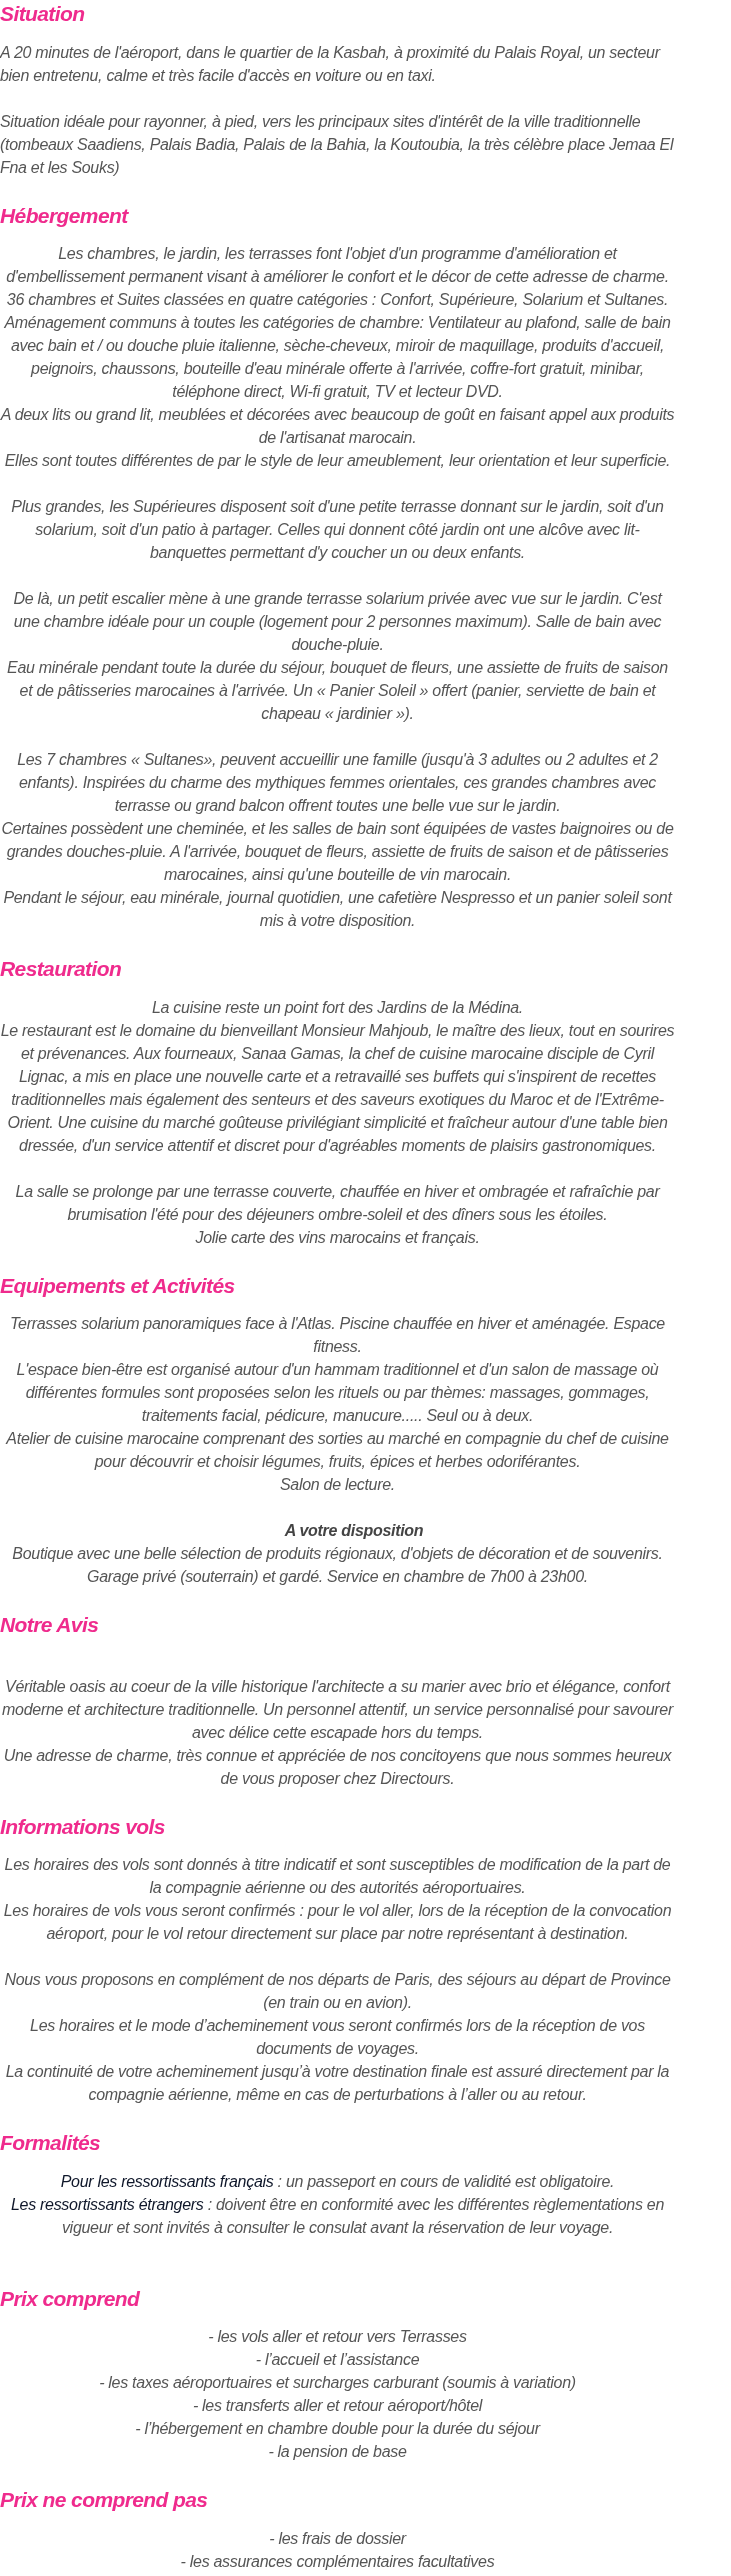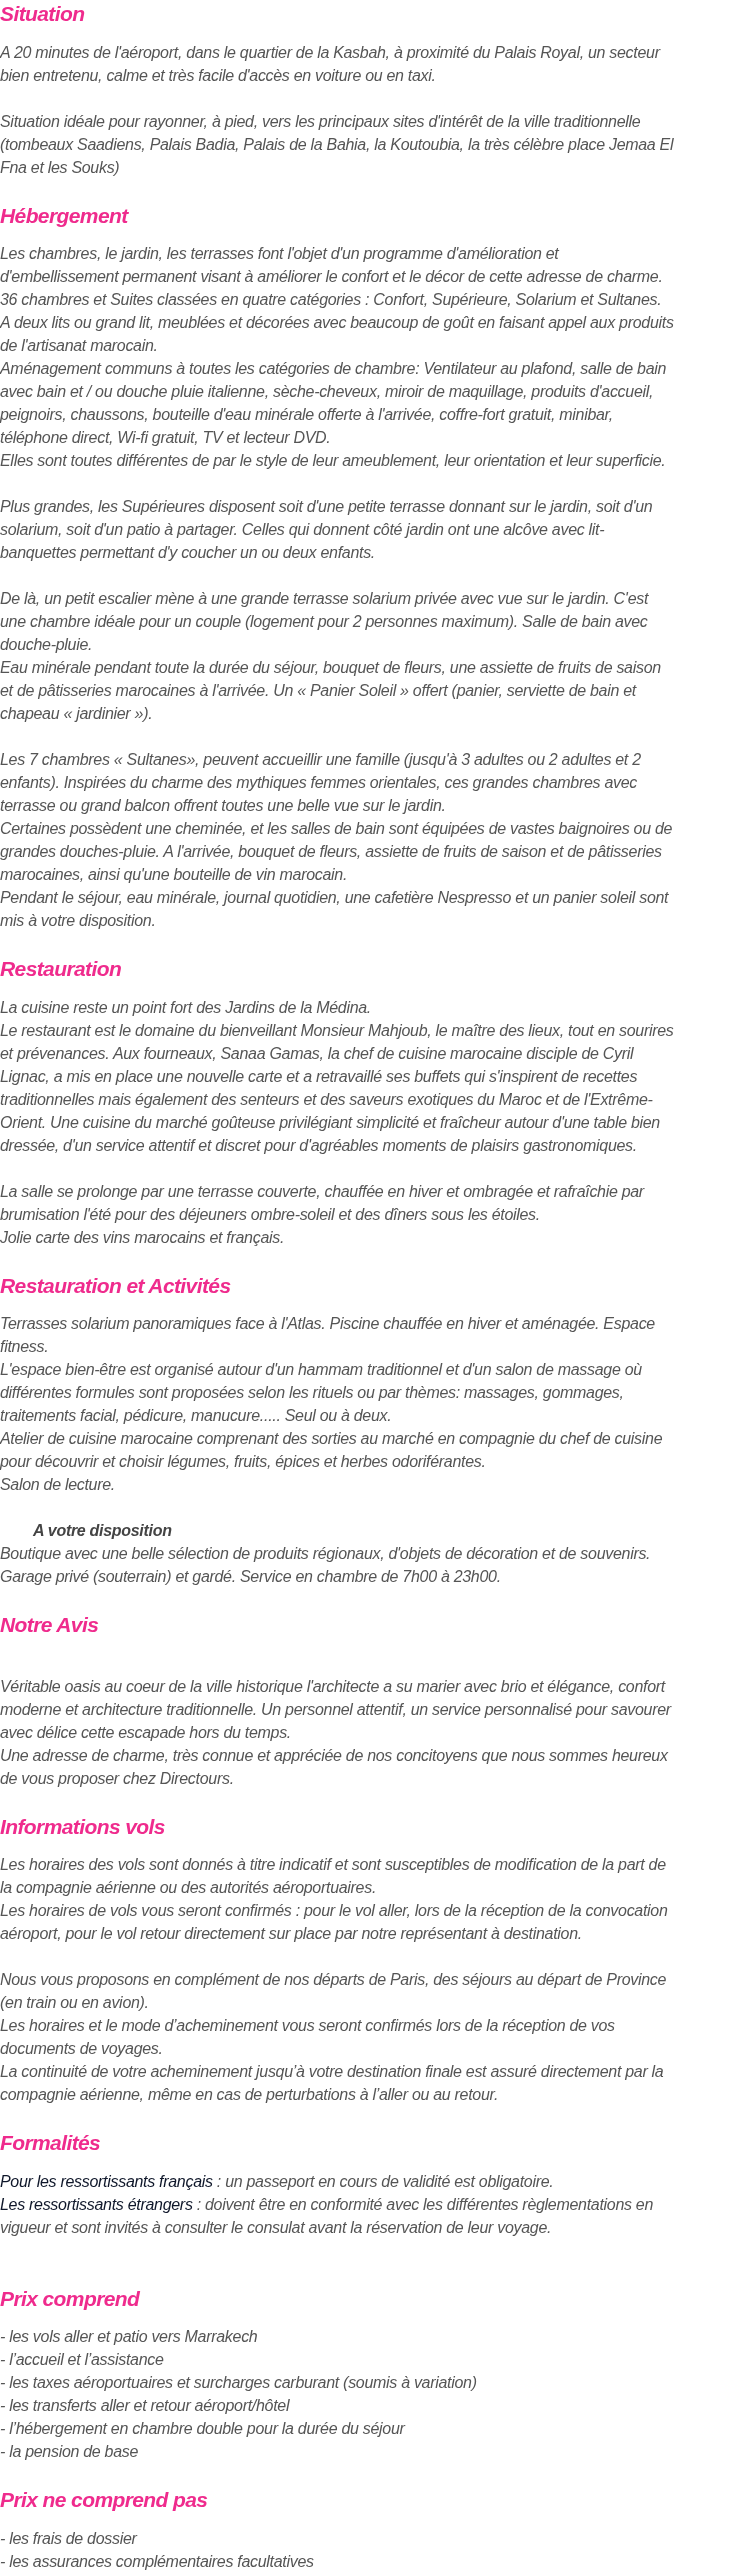--- a/index.html
+++ b/index.html
@@ -20,21 +20,21 @@
     margin: 0 0 13.5px 0;
     letter-spacing: -0.6px;
   }
   .para {
     font-style: italic;
     font-size: 16px;
     line-height: 23px;
     margin: 0;
     letter-spacing: -0.3px;
   }
-  .line { display: block; }
+  .line { display: block; text-align: center; }
   .spacer { height: 23px; }
   .sec-gap { height: 23px; }
   b.lead { font-weight: normal; color: #0f172a; }
   .subhead { font-weight: bold; font-style: italic; color: #444; margin-left: 33px; }
 </style>
 </head>
 <body>
 
 <div class="page">
 
@@ -44,22 +44,22 @@
     <div class="spacer"></div>
     <p class="para">Situation idéale pour rayonner, à pied, vers les principaux sites d'intérêt de la ville traditionnelle (tombeaux Saadiens, Palais Badia, Palais de la Bahia, la Koutoubia, la très célèbre place Jemaa El Fna et les Souks)</p>
   </section>
   <div class="sec-gap"></div>
 
   <section class="section">
     <h2 class="section-title">Hébergement</h2>
     <p class="para">
       <span class="line">Les chambres, le jardin, les terrasses font l'objet d'un programme d'amélioration et d'embellissement permanent visant à améliorer le confort et le décor de cette adresse de charme.</span>
       <span class="line">36 chambres et Suites classées en quatre catégories : Confort, Supérieure, Solarium et Sultanes.</span>
+      <span class="line">Aménagement communs à toutes les catégories de chambre: Ventilateur au plafond, salle de bain avec bain et / ou douche pluie italienne, sèche-cheveux, miroir de maquillage, produits d'accueil, peignoirs, chaussons, bouteille d'eau minérale offerte à l'arrivée, coffre-fort gratuit, minibar, téléphone direct, Wi-fi gratuit, TV et lecteur DVD.</span>
       <span class="line">A deux lits ou grand lit, meublées et décorées avec beaucoup de goût en faisant appel aux produits de l'artisanat marocain.</span>
-      <span class="line">Aménagement communs à toutes les catégories de chambre: Ventilateur au plafond, salle de bain avec bain et / ou douche pluie italienne, sèche-cheveux, miroir de maquillage, produits d'accueil, peignoirs, chaussons, bouteille d'eau minérale offerte à l'arrivée, coffre-fort gratuit, minibar, téléphone direct, Wi-fi gratuit, TV et lecteur DVD.</span>
       <span class="line">Elles sont toutes différentes de par le style de leur ameublement, leur orientation et leur superficie.</span>
     </p>
     <div class="spacer"></div>
     <p class="para">
       <span class="line">Plus grandes, les Supérieures disposent soit d'une petite terrasse donnant sur le jardin, soit d'un solarium, soit d'un patio à partager. Celles qui donnent côté jardin ont une alcôve avec lit-banquettes permettant d'y coucher un ou deux enfants.</span>
     </p>
     <div class="spacer"></div>
     <p class="para">
       <span class="line">De là, un petit escalier mène à une grande terrasse solarium privée avec vue sur le jardin. C'est une chambre idéale pour un couple (logement pour 2 personnes maximum). Salle de bain avec douche-pluie.</span>
       <span class="line">Eau minérale pendant toute la durée du séjour, bouquet de fleurs, une assiette de fruits de saison et de pâtisseries marocaines à l'arrivée. Un « Panier Soleil » offert (panier, serviette de bain et chapeau « jardinier »).</span>
@@ -81,21 +81,21 @@
     </p>
     <div class="spacer"></div>
     <p class="para">
       <span class="line">La salle se prolonge par une terrasse couverte, chauffée en hiver et ombragée et rafraîchie par brumisation l'été pour des déjeuners ombre-soleil et des dîners sous les étoiles.</span>
       <span class="line">Jolie carte des vins marocains et français.</span>
     </p>
   </section>
   <div class="sec-gap"></div>
 
   <section class="section">
-    <h2 class="section-title">Restauration et Activités</h2>
+    <h2 class="section-title">Equipements et Activités</h2>
     <p class="para">
       <span class="line">Terrasses solarium panoramiques face à l'Atlas. Piscine chauffée en hiver et aménagée. Espace fitness.</span>
       <span class="line">L'espace bien-être est organisé autour d'un hammam traditionnel et d'un salon de massage où différentes formules sont proposées selon les rituels ou par thèmes: massages, gommages, traitements facial, pédicure, manucure..... Seul ou à deux.</span>
       <span class="line">Atelier de cuisine marocaine comprenant des sorties au marché en compagnie du chef de cuisine pour découvrir et choisir légumes, fruits, épices et herbes odoriférantes.</span>
       <span class="line">Salon de lecture.</span>
     </p>
     <div class="spacer"></div>
     <p class="para">
       <span class="line subhead">A votre disposition</span>
       <span class="line">Boutique avec une belle sélection de produits régionaux, d'objets de décoration et de souvenirs. Garage privé (souterrain) et gardé. Service en chambre de 7h00 à 23h00.</span>
@@ -134,21 +134,21 @@
       <span class="line"><b class="lead">Pour les ressortissants français</b><span> : un passeport en cours de validité est obligatoire.</span></span>
       <span class="line"><b class="lead">Les ressortissants étrangers</b><span> : doivent être en conformité avec les différentes règlementations en vigueur et sont invités à consulter le consulat avant la réservation de leur voyage.</span></span>
     </p>
   </section>
   <div class="sec-gap"></div>
   <div class="sec-gap"></div>
 
   <section class="section">
     <h2 class="section-title">Prix comprend</h2>
     <p class="para">
-      <span class="line">- les vols aller et patio vers Marrakech</span>
+      <span class="line">- les vols aller et retour vers Terrasses</span>
       <span class="line">- l’accueil et l’assistance</span>
       <span class="line">- les taxes aéroportuaires et surcharges carburant (soumis à variation)</span>
       <span class="line">- les transferts aller et retour aéroport/hôtel</span>
       <span class="line">- l’hébergement en chambre double pour la durée du séjour</span>
       <span class="line">- la pension de base</span>
     </p>
   </section>
   <div class="sec-gap"></div>
 
   <section class="section">

